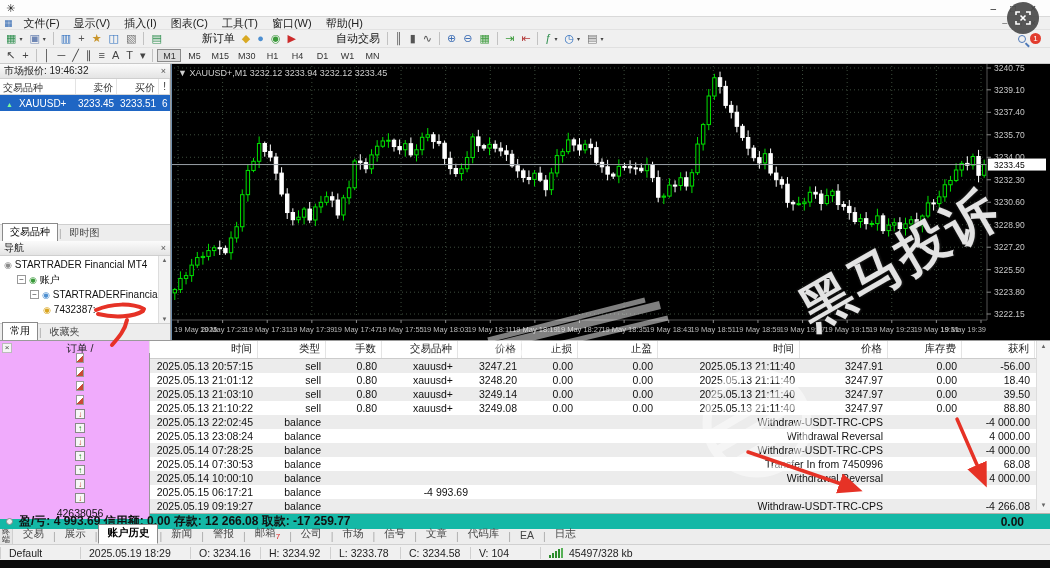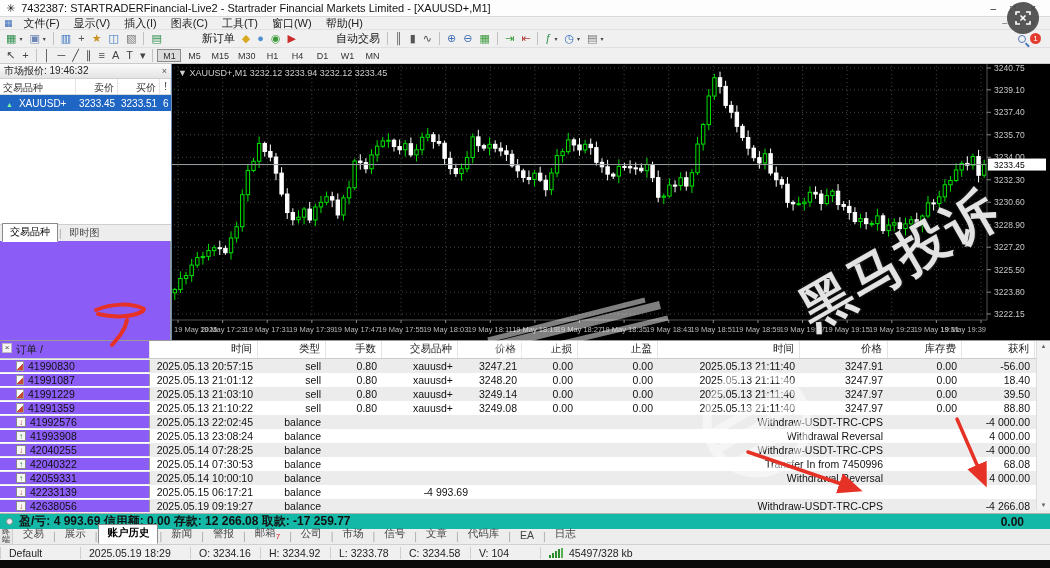--- a/index.html
+++ b/index.html
@@ -32,21 +32,21 @@
            border:1px solid transparent; height:13px; line-height:11px; }
   .tfbtn.active { background:#dcdcdc; border:1px solid #8a8a8a; }
   .tb-right { margin-left:auto; display:flex; align-items:center; gap:4px; padding-right:6px; }
   .mag { width:8px; height:8px; border:1.5px solid #4e79b8; border-radius:50%; position:relative; }
   .mag::after { content:""; position:absolute; width:5px; height:1.5px; background:#4e79b8;
                 transform:rotate(45deg); left:6px; top:8px; }
   .noti { width:11px; height:11px; border-radius:50%; background:#e23c2e; color:#fff;
           font-size:8px; line-height:11px; text-align:center; }
   
   .main { height:276px; display:flex; }
-  .left { width:171px; display:flex; flex-direction:row; border-right:1px solid #9a9a9a; background:#8b5cf6; }
+  .left { width:171px; display:flex; flex-direction:column; border-right:1px solid #9a9a9a; background:#f0abfc; }
   .panel-head { height:15px; background:linear-gradient(#fbfbfb,#e4e4e4); border-bottom:1px solid #cfcfcf;
                 display:flex; align-items:center; padding:0 4px; font-size:10px; color:#222; }
   .panel-head .x { margin-left:auto; color:#555; font-size:9px; }
   .mw { height:177px; display:flex; flex-direction:column; background:#fff; }
   .mw-cols { height:16px; display:flex; border-bottom:1px solid #d8d8d8; color:#333; font-size:10px; }
   .mw-cols span { padding:2px 3px; border-right:1px solid #e3e3e3; }
   .mw-row { height:16px; display:flex; background:#1f66c4; color:#fff; font-size:10px; align-items:center; }
   .mw-row span { padding:0 3px; }
   .c-sym { width:76px; } .c-bid { width:42px; text-align:right; } .c-ask { width:42px; text-align:right; }
   .c-spr { width:11px; text-align:right; padding-right:1px; }
@@ -111,21 +111,20 @@
                  background:rgba(70,70,70,.9); z-index:60; display:flex; align-items:center; justify-content:center;
                  pointer-events:none; }
 </style>
 </head>
 <body>
 
 <div class="app">
 
   <div class="titlebar">
     <span class="appicon">✳</span>
-    <span class="ttl">7432387: STARTRADERFinancial-Live2 - Startrader Financial Markets Limited - [XAUUSD+,M1]</span>
     <span class="wincontrols">
       <span>–</span>
       <span>□</span>
       <span>×</span>
     </span>
   </div>
 
   <div class="menubar">
     <span class="micon">▦</span>
     <span id="menu-items" style="display: inline-flex;">

